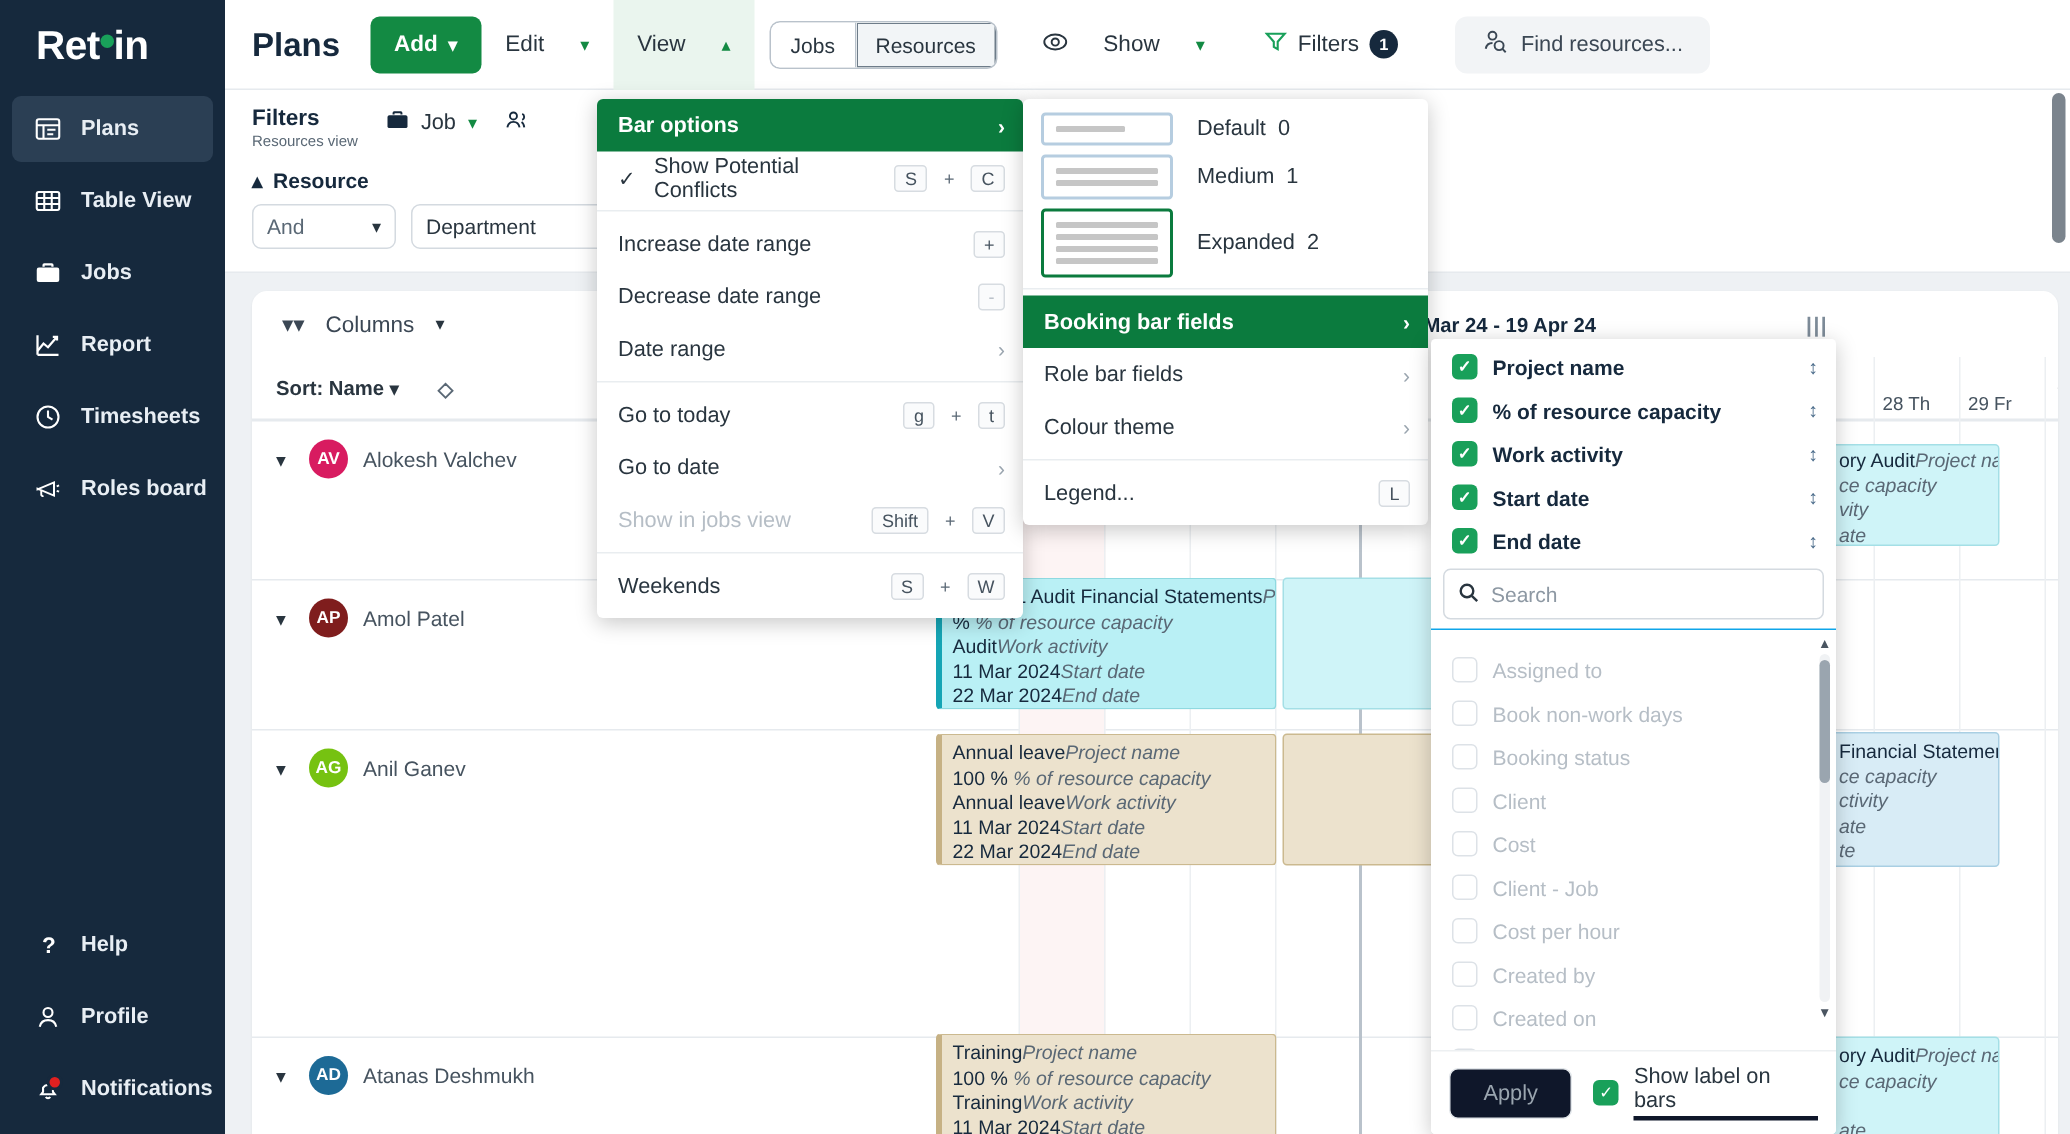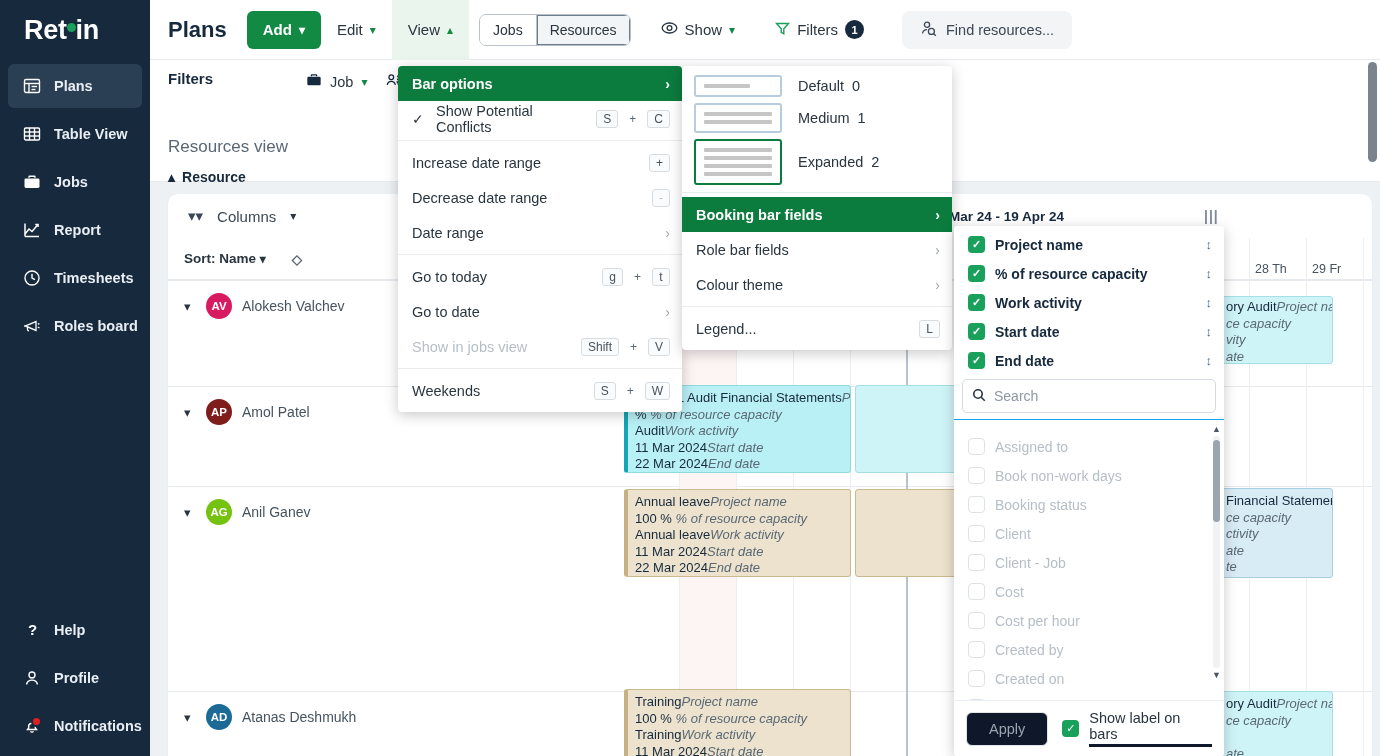--- a/index.html
+++ b/index.html
@@ -48,21 +48,21 @@
     display: flex; align-items: center; gap: 0px; padding-left: 18px;
   }
   .page-title { font-size: 22px; font-weight: 700; color: #16293d; margin-right: 20px; }
   .btn-add {
     background: #138a43; color: #fff; border: none; border-radius: 6px;
     height: 38px; padding: 0 16px; font-size: 15px; font-weight: 600;
     display: flex; align-items: center; gap: 7px; cursor: pointer;
     font-family: "Liberation Sans", sans-serif;
   }
   .menu-btn {
-    height: 60px; padding: 0 16px; display: flex; align-items: center; gap: 7px;
+    height: 60px; padding: 0 16px; display: flex; align-items: center; gap: 24px;
     font-size: 15px; color: #29353f; cursor: pointer; background: transparent; border: none;
     font-family: "Liberation Sans", sans-serif;
   }
   .menu-btn.open { background: #eaf5ee; }
   .caret { font-size: 12px; color: #138a43; line-height: 1; }
   .caret.dark { color: #29353f; }
   .seg {
     display: flex; margin-left: 10px; border-radius: 7px; overflow: hidden;
     border: 1px solid #b9c2cb;
   }
@@ -85,21 +85,21 @@
     font-size: 14.5px; color: #3b4754; cursor: pointer;
   }
 
   
   .filterbar {
     position: absolute; left: 150px; top: 60px; right: 0; height: 122px;
     background: #fff; border-bottom: 1px solid #e6eaee; padding: 10px 18px 0 18px;
   }
   .fb-row1 { display: flex; align-items: flex-start; gap: 18px; }
   .fb-title { font-size: 15px; font-weight: 700; color: #16293d; line-height: 1.25; }
-  .fb-sub { font-size: 17px; color: #5a6875; margin-top: 48px; }
+  .fb-sub { font-size: 10px; color: #5a6875; }
   .fb-chip { display: flex; align-items: center; gap: 8px; font-size: 14.5px; color: #29353f; margin-top: 2px; cursor: pointer; }
   .fb-resource {
     display: flex; align-items: center; gap: 7px; font-size: 14px; font-weight: 700;
     color: #16293d; margin-top: 12px; cursor: pointer;
   }
   .fb-row3 { display: flex; gap: 10px; margin-top: 8px; }
   .fb-select {
     border: 1px solid #d4dae0; border-radius: 6px; height: 30px; min-width: 96px;
     display: flex; align-items: center; justify-content: space-between;
     padding: 0 9px; font-size: 14px; color: #5a6875; background: #fff; cursor: pointer;
@@ -724,25 +724,25 @@
       <div class="fld-row off">
         <span class="cb empty"></span>
         <span>Booking status</span>
       </div>
       <div class="fld-row off">
         <span class="cb empty"></span>
         <span>Client</span>
       </div>
       <div class="fld-row off">
         <span class="cb empty"></span>
+        <span>Cost</span>
+      </div>
+      <div class="fld-row off">
+        <span class="cb empty"></span>
         <span>Client - Job</span>
-      </div>
-      <div class="fld-row off">
-        <span class="cb empty"></span>
-        <span>Cost</span>
       </div>
       <div class="fld-row off">
         <span class="cb empty"></span>
         <span>Cost per hour</span>
       </div>
       <div class="fld-row off">
         <span class="cb empty"></span>
         <span>Created by</span>
       </div>
       <div class="fld-row off">

